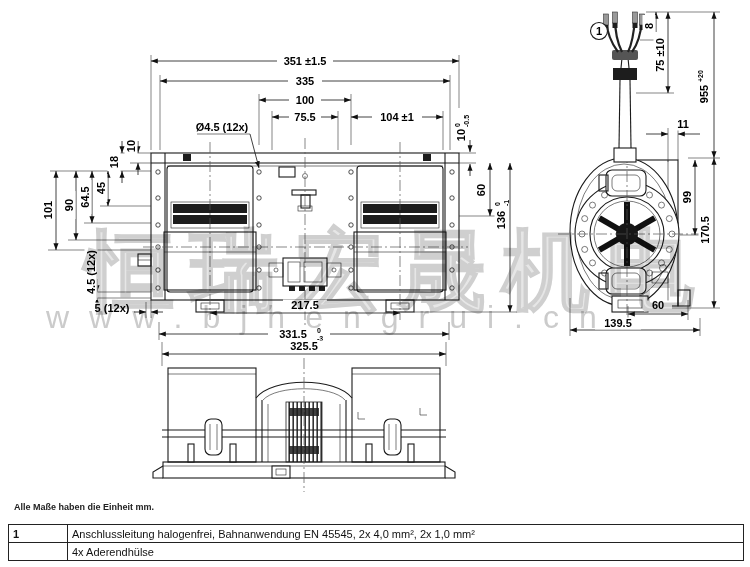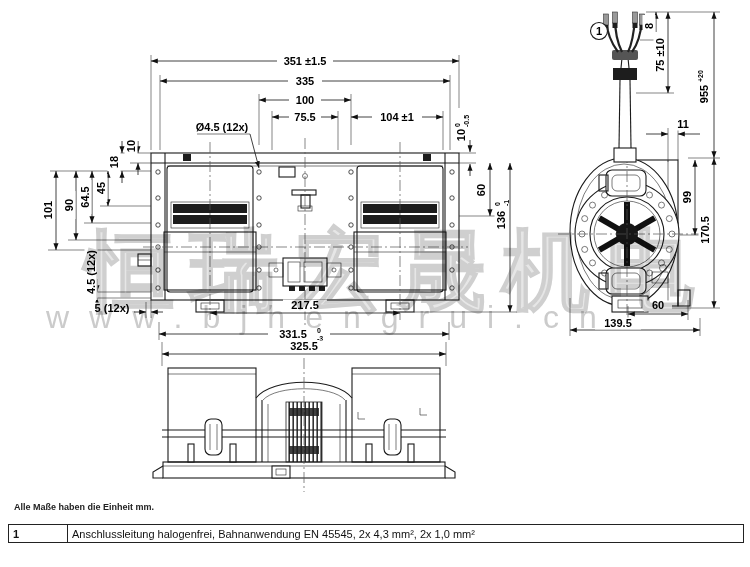--- a/index.html
+++ b/index.html
@@ -444,18 +444,22 @@
 
 <div class="wm-cjk">恒瑞宏晟机电</div>
 <div class="wm-url">www.bjhengrui.cn</div>
 
 <div class="note">Alle Maße haben die Einheit mm.</div>
 
 <table class="spec-table">
   <tbody>
         <tr>
     <td class="idcol">1</td>
-    <td>Anschlussleitung halogenfrei, Bahnanwendung EN 45545, 2x 4,3 mm², 2x 1,0 mm²</td>
+    <td>Anschlussleitung halogenfrei, Bahnanwendung EN 45545, 2x 4,0 mm², 2x 1,0 mm²</td>
+  </tr>
+  <tr>
+    <td class="idcol"></td>
+    <td>4x Aderendhülse</td>
   </tr>
 </tbody>
     </table>
 
 </div>
 
 </body></html>

